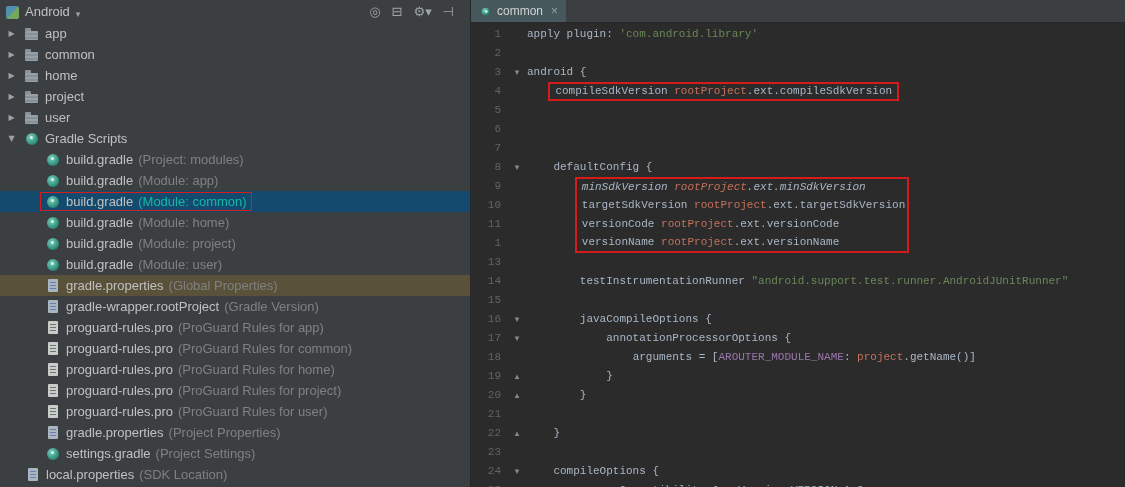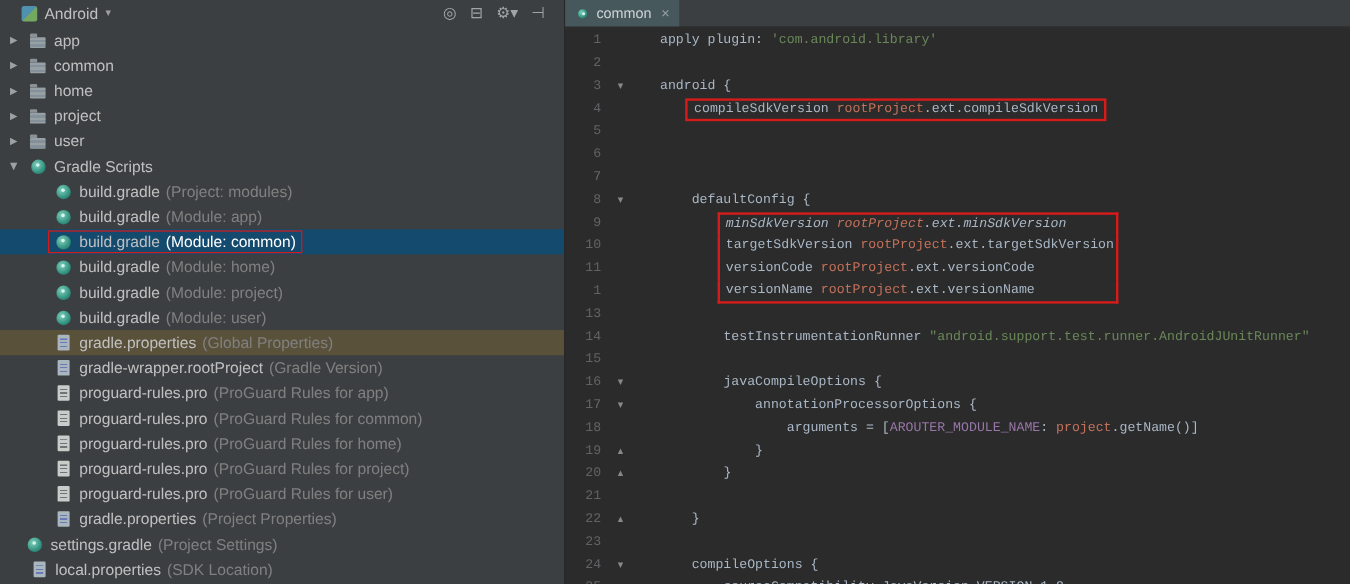--- a/index.html
+++ b/index.html
@@ -1,35 +1,35 @@
 <!DOCTYPE html>
 <html style="--panel-bg: #3c3f41; --editor-bg: #2b2b2b; --tab-active-bg: #46585b; --tab-text: #d0d4d6; --selection-bg: #134a6e; --highlight-row-bg: #59513a; --annotation-red: #d61b1b; --tree-label: #c0c0c0; --tree-detail: #808080; --line-number: #606366; --code-default: #a9b7c6; --code-string: #6a8759; --code-field: #c4715a; --code-constant: #9876aa; --fold-marker: #85898c; --header-icon: #a0a5a8; --border-dark: #282828;"><head>
 <meta charset="utf-8">
 <style>
   html,body{margin:0;padding:0;background:#1e1e1e;}
   .app{width:1125px;height:487px;display:flex;overflow:hidden;background:var(--editor-bg);}
 
   
   .project-panel{width:470px;flex:none;background:var(--panel-bg);display:flex;flex-direction:column;border-right:1px solid var(--border-dark);overflow:hidden;}
   .panel-header{height:22px;flex:none;display:flex;align-items:center;justify-content:space-between;padding:0 6px;}
-  .view-selector{display:flex;align-items:center;gap:6px;color:var(--tree-label);font:13px "Liberation Sans",sans-serif;margin-left:12px;}
+  .view-selector{display:flex;align-items:flex-end;gap:6px;color:var(--tree-label);font:13px "Liberation Sans",sans-serif;}
   .android-icon{width:13px;height:13px;border-radius:2px;background:linear-gradient(135deg,#5191b0 0 49%,#74a85e 51% 100%);display:inline-block;}
   .dd-arrow{font:9px "DejaVu Sans",sans-serif;color:#9da1a4;}
   .header-icons{display:flex;gap:11px;margin-right:10px;}
   .hicon{color:var(--header-icon);font:13px "DejaVu Sans",sans-serif;cursor:default;}
 
   .tree{flex:1;overflow:hidden;padding-top:1px;}
   .tree-row{height:21px;display:flex;align-items:center;white-space:nowrap;font:13px "Liberation Sans",sans-serif;color:var(--tree-label);}
   .tree-row.selected{background:var(--selection-bg);}
   .tree-row.highlighted{background:var(--highlight-row-bg);}
   .arrow{width:15px;flex:none;text-align:center;font:8px "DejaVu Sans",sans-serif;color:#9da1a4;}
   .item-body{display:flex;align-items:center;gap:5px;height:19px;padding:0 4px;border:1.5px solid transparent;box-sizing:border-box;}
   .item-body.annotated{border-color:var(--annotation-red);}
   .detail{color:var(--tree-detail);}
-  .tree-row.selected .detail{color:#ffffff;}
+  .tree-row.selected .detail{color:#14b8a6;}
 
   
   .ic{width:16px;height:16px;flex:none;position:relative;display:inline-block;}
   .ic-module::after{content:"";position:absolute;left:1px;top:2px;width:6px;height:3px;background:#8a9297;border-radius:1px 1px 0 0;}
   .ic-module::before{content:"";position:absolute;left:1px;top:5px;width:13px;height:9px;border-radius:1px;
      background:repeating-linear-gradient(180deg,#97a0a5 0 2px,#84909a 2px 4px);}
   .ic-gradle::before{content:"";position:absolute;inset:2px;border-radius:50%;
      background:radial-gradient(circle at 38% 35%,#7ed0bd,#2e8d7b 65%,#1e6a5c);}
   .ic-gradle::after{content:"";position:absolute;left:6px;top:5px;width:3px;height:3px;border-radius:50%;background:#d8f4ec;}
   .ic-props::before{content:"";position:absolute;left:3px;top:1px;width:10px;height:13px;background:#aab6be;border-radius:1px;}
@@ -43,21 +43,21 @@
   .editor{flex:1;min-width:0;display:flex;flex-direction:column;background:var(--editor-bg);}
   .tab-bar{height:22px;flex:none;background:var(--panel-bg);border-bottom:1px solid var(--border-dark);display:flex;align-items:stretch;}
   .tab{display:flex;align-items:center;gap:5px;padding:0 8px;background:var(--tab-active-bg);color:var(--tab-text);font:12px "Liberation Sans",sans-serif;}
   .tab .ic{width:13px;height:13px;transform:scale(.85);}
   .tab-close{color:#9aa0a3;font:12px "Liberation Sans",sans-serif;margin-left:3px;}
 
   .code-area{flex:1;overflow:hidden;padding-top:2px;}
   .line{display:flex;height:19px;line-height:19px;font-family:"Liberation Mono",monospace;font-size:11px;}
   .lnum{width:30px;flex:none;text-align:right;padding-right:6px;color:var(--line-number);}
   .fold{width:20px;flex:none;text-align:center;font:9px/19px "DejaVu Sans",sans-serif;color:var(--fold-marker);}
-  .ltext{white-space:pre;color:var(--code-default);margin-left:23px;}
+  .ltext{white-space:pre;color:var(--code-default);}
   .c-d{color:var(--code-default);}
   .c-s{color:var(--code-string);}
   .c-f{color:var(--code-field);}
   .c-k{color:var(--code-constant);}
 
   
   .rbox{display:inline-block;box-sizing:border-box;height:19px;vertical-align:top;padding:0 5px;margin-left:-5px;}
   .rbox-single{border:2px solid var(--annotation-red);line-height:15px;}
   .rbox-top{border:2px solid var(--annotation-red);border-bottom:none;width:334px;line-height:17px;font-style:italic;}
   .rbox-mid{border-left:2px solid var(--annotation-red);border-right:2px solid var(--annotation-red);width:334px;line-height:19px;}
@@ -216,21 +216,21 @@
             <span class="detail"> (ProGuard Rules for user)</span>
           </span>
         </div>
         <div class="tree-row" style="padding-left: 40px;">
           <span class="item-body">
             <span class="ic ic-props"></span>
             <span class="lbl">gradle.properties</span>
             <span class="detail"> (Project Properties)</span>
           </span>
         </div>
-        <div class="tree-row" style="padding-left: 16px;">
+        <div class="tree-row" style="padding-left: 40px;">
           <span class="item-body">
             <span class="ic ic-gradle"></span>
             <span class="lbl">settings.gradle</span>
             <span class="detail"> (Project Settings)</span>
           </span>
         </div>
         <div class="tree-row" style="padding-left: 20px;">
           <span class="item-body">
             <span class="ic ic-props"></span>
             <span class="lbl">local.properties</span>

